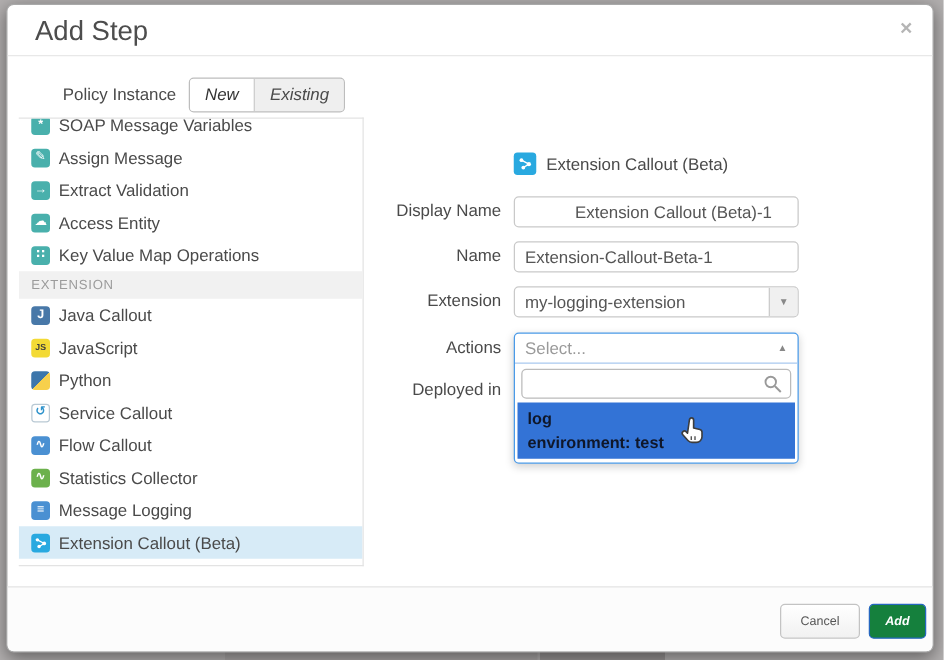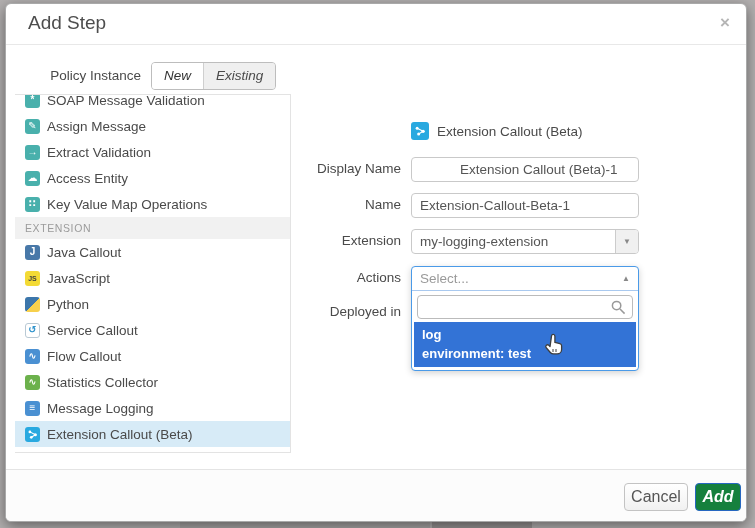--- a/index.html
+++ b/index.html
@@ -7,21 +7,21 @@
   body { font-family:"Liberation Sans","DejaVu Sans",sans-serif; }
 
   .canvas { position:relative; width:755px; height:528px; background:#b2afaf; overflow:hidden; }
   .bgblock1 { position:absolute; left:180px; top:521px; width:250px; height:7px; background:#a7a4a4; }
   .bgblock2 { position:absolute; left:432px; top:521px; width:100px; height:7px; background:#969292; }
 
   .modal { position:absolute; left:5px; top:3px; width:742px; height:519px; background:#fff;
            border:1px solid #a9a9a9; border-radius:6px; box-shadow:0 4px 14px rgba(0,0,0,.45); overflow:hidden; }
 
   .modal-header { position:absolute; left:0; top:0; right:0; height:41px; border-bottom:1px solid #e8e8e8; }
-  .dialog-title { position:absolute; left:22px; top:8px; font-size:19px; font-weight:400; color:#4d4d4d; }
+  .dialog-title { position:absolute; left:22px; top:8px; font-size:22px; font-weight:400; color:#4d4d4d; }
   .close-x { position:absolute; right:16px; top:9px; font-size:17px; font-weight:700; color:#b5b5b5; cursor:default; }
 
   .pi-label { position:absolute; left:0; top:58px; width:135px; text-align:right; line-height:28px;
               font-size:13.5px; color:#4a4a4a; }
   .toggle { position:absolute; left:145px; top:58px; height:28px; display:flex; border:1px solid #bdbdbd;
             border-radius:4px; overflow:hidden; background:#efefef; }
   .tg { border:none; background:#efefef; font-family:inherit; font-size:13.5px; color:#4a4a4a;
         padding:0 12px; line-height:26px; border-left:1px solid #cfcfcf;font-style:italic; }
   .tg.selected { background:#fff; border-left:none; color:#333; }
 
@@ -59,24 +59,24 @@
   .combo { position:absolute; left:405px; top:262px; width:228px; border:1px solid #4a9ae8; border-radius:4px;
            background:#fff; box-shadow:0 2px 7px rgba(0,0,0,.18); z-index:5; }
   .combo-head { position:relative; height:24px; line-height:24px; padding-left:8px; font-size:13.5px;
                 color:#9a9a9a; border-bottom:1px solid #a9c9ef; }
   .combo-head .arrow-glyph { position:absolute; right:8px; top:8px; }
   .combo-search { position:relative; padding:4px 5px 3px 5px; }
   .combo-search input { width:100%; height:24px; border:1px solid #bbb; border-radius:4px;
                         padding:0 26px 0 6px; font-family:inherit; font-size:13px; color:#555; }
   .mag { position:absolute; right:12px; top:9px; }
   .combo-results { margin:0 2px 3px 2px; }
-  .action-option { color:#ffffff; font-weight:700; font-size:13px; line-height:19px; padding:3px 8px 4px 8px; }
+  .action-option { color:#0f172a; font-weight:700; font-size:13px; line-height:19px; padding:3px 8px 4px 8px; }
 
   .footer { position:absolute; left:0; right:0; top:465px; bottom:0; background:#fcfcfc; border-top:1px solid #e4e4e4; }
-  .btn { position:absolute; top:13px; height:28px; border-radius:4px; font-family:inherit; font-size:16px;text-align:center; }
+  .btn { position:absolute; top:13px; height:28px; border-radius:4px; font-family:inherit; font-size:10px;text-align:center; }
   .btn-cancel { left:618px; width:64px; background:linear-gradient(#ffffff,#f1f1f1); border:1px solid #c3c3c3; color:#555; }
   .btn-add { left:689px; width:46px; border:1px solid #2667c0; color:#fff; font-weight:700; }
 
   .cursor-hand { position:absolute; left:542px; top:332px; z-index:20; }
 </style>
 </head>
 <body>
 
 <div class="canvas">
   <div class="bgblock1"></div>
@@ -91,21 +91,21 @@
 
     <div class="pi-label">Policy Instance</div>
     <div class="toggle">
       <button class="tg selected">New</button>
       <button class="tg">Existing</button>
     </div>
 
     <div class="policy-list" id="policyList">
         <div class="prow">
           <span class="picon" style="background:#49b0ac;color:#ffffff;">*</span>
-          <span class="plabel">SOAP Message Validation</span>
+          <span class="plabel">SOAP Message Variables</span>
         </div>
         <div class="prow">
           <span class="picon" style="background:#49b0ac;color:#ffffff;">✎</span>
           <span class="plabel">Assign Message</span>
         </div>
         <div class="prow">
           <span class="picon" style="background:#49b0ac;color:#ffffff;">→</span>
           <span class="plabel">Extract Validation</span>
         </div>
         <div class="prow">

